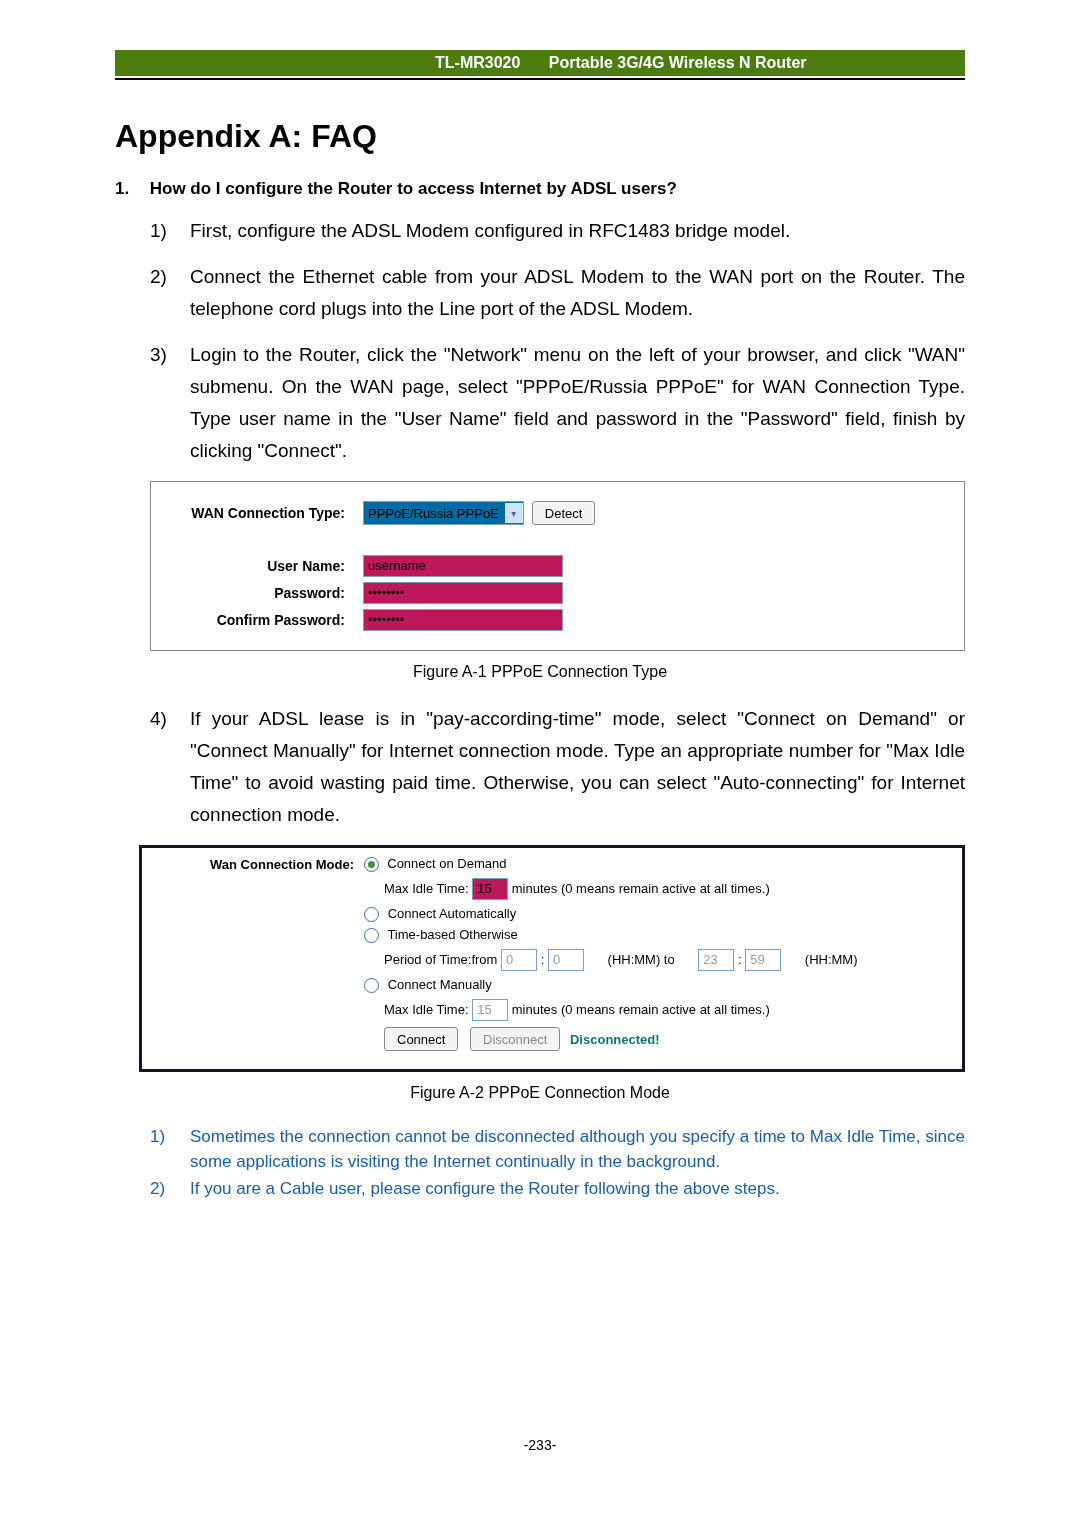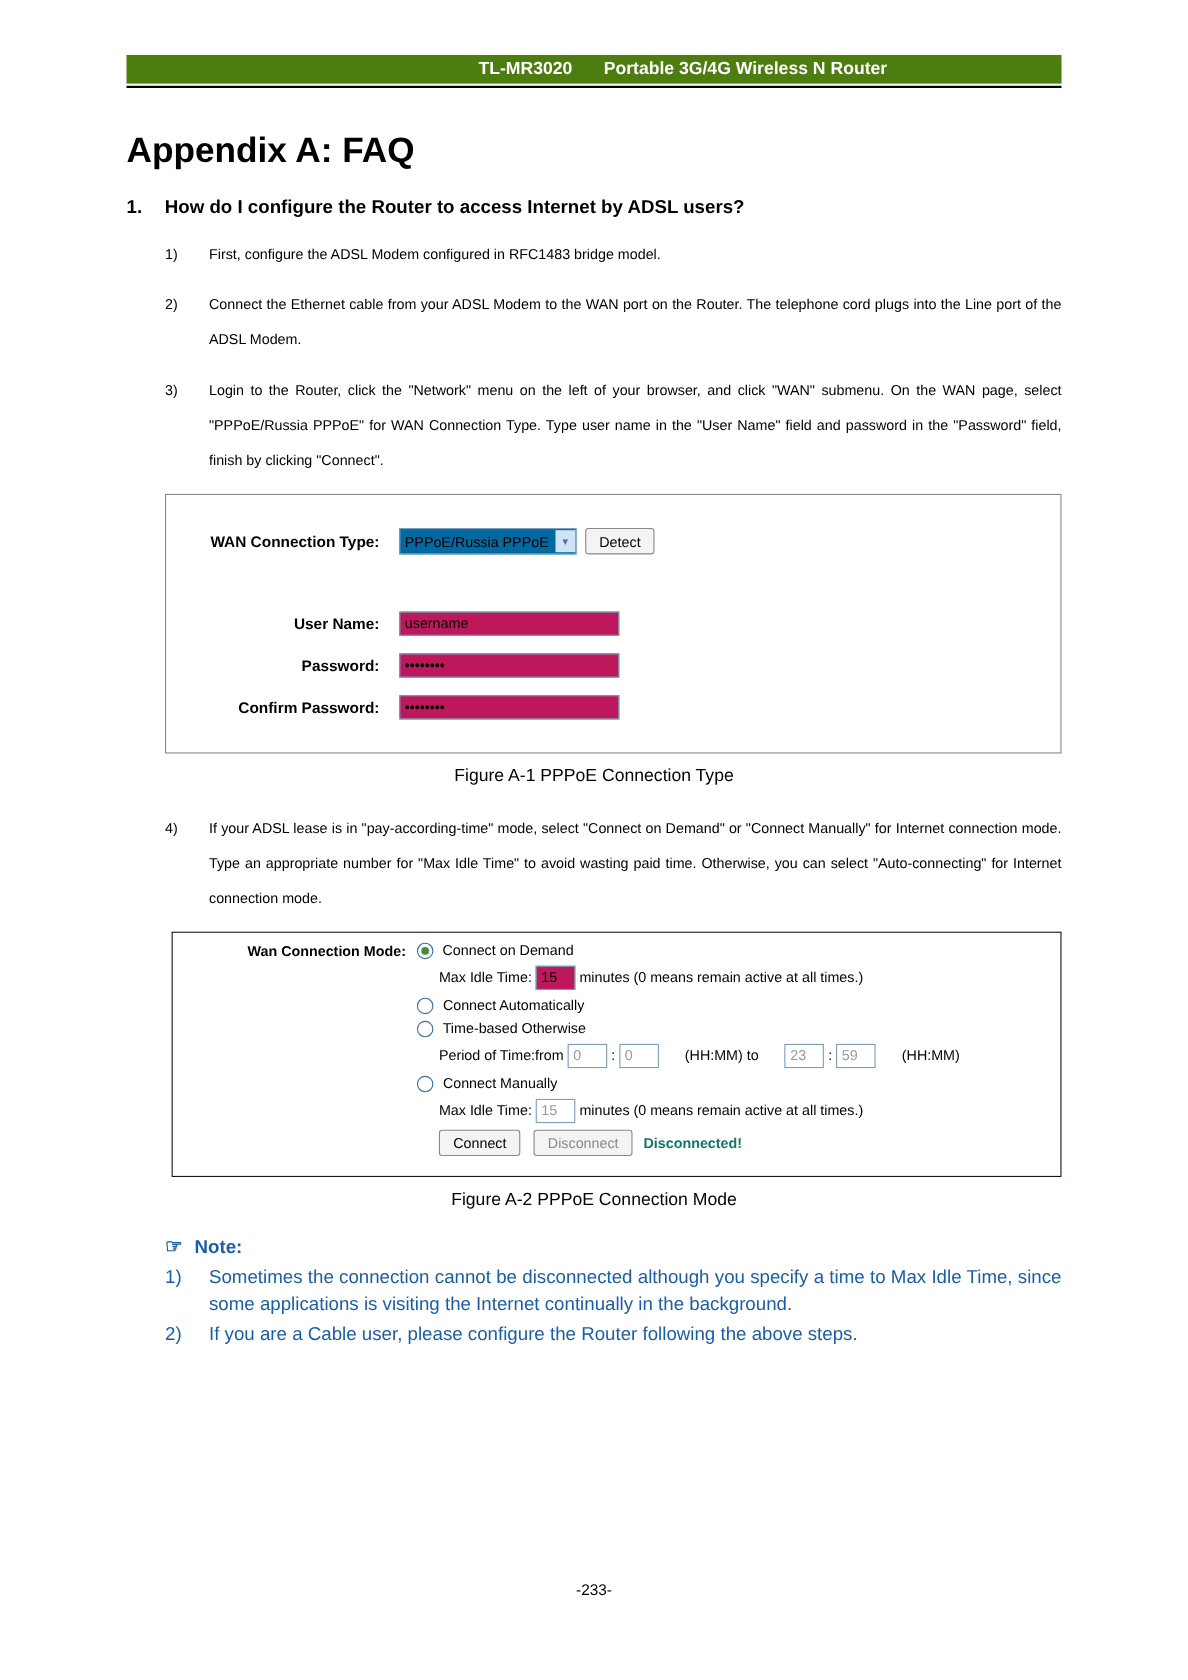--- a/index.html
+++ b/index.html
@@ -55,41 +55,41 @@
     width: 30px;
   }
   ol.steps {
     list-style: none;
     padding: 0;
     margin: 0 0 0 35px;
     counter-reset: step;
   }
   ol.steps > li {
     counter-increment: step;
-    font-size: 13px;
+    font-size: 19px;
     line-height: 32px;
     text-align: justify;
     padding-left: 40px;
     position: relative;
     margin-bottom: 14px;
   }
   ol.steps > li::before {
     content: counter(step) ")";
     position: absolute;
     left: 0;
   }
   .figbox {
     border: 1px solid #888;
     margin: 12px 0 6px 35px;
     padding: 14px 16px;
   }
   .row {
     display: flex;
     align-items: center;
-    margin: 16px 0;
+    margin: 5px 0;
   }
   .lbl {
     width: 178px;
     text-align: right;
     font-size: 14px;
     font-weight: bold;
     padding-right: 18px;
   }
   .select {
     display: inline-flex;
@@ -138,22 +138,22 @@
   .w-user { width: 190px; }
   .w-short { width: 26px; text-align: left; }
   .caption {
     text-align: center;
     font-size: 16px;
     margin: 12px 0 22px 0;
   }
 
   
   .figbox2 {
-    border: 1px solid #0f172a;
-    margin: 10px 0 6px 41px;
+    border: 3px solid #0f172a;
+    margin: 10px 0 6px 24px;
     padding: 8px 12px 12px 12px;
     font-size: 13px;
   }
   .radio {
     display: inline-block;
     width: 13px;
     height: 13px;
     border: 1px solid #3b6ea5;
     border-radius: 50%;
     vertical-align: middle;
@@ -326,23 +326,19 @@
       <span>minutes (0 means remain active at all times.)</span>
     </div>
     <div class="mode-sub">
       <span class="btn" style="margin-left:0">Connect</span>
       <span class="btn disabled">Disconnect</span>
       <span class="status-red">Disconnected!</span>
     </div>
   </div>
   <div class="caption">Figure A-2   PPPoE Connection Mode</div>
 
-  <div class="note-heading">
-    <span class="hand">☞</span>
-    <span>Note:</span>
-  </div>
   <ol class="notes">
     <li>Sometimes the connection cannot be disconnected although you specify a time to Max Idle Time, since some applications is visiting the Internet continually in the background.</li>
     <li>If you are a Cable user, please configure the Router following the above steps.</li>
   </ol>
 
   <div class="pagenum">-233-</div>
 </div>
 
 </body></html>

